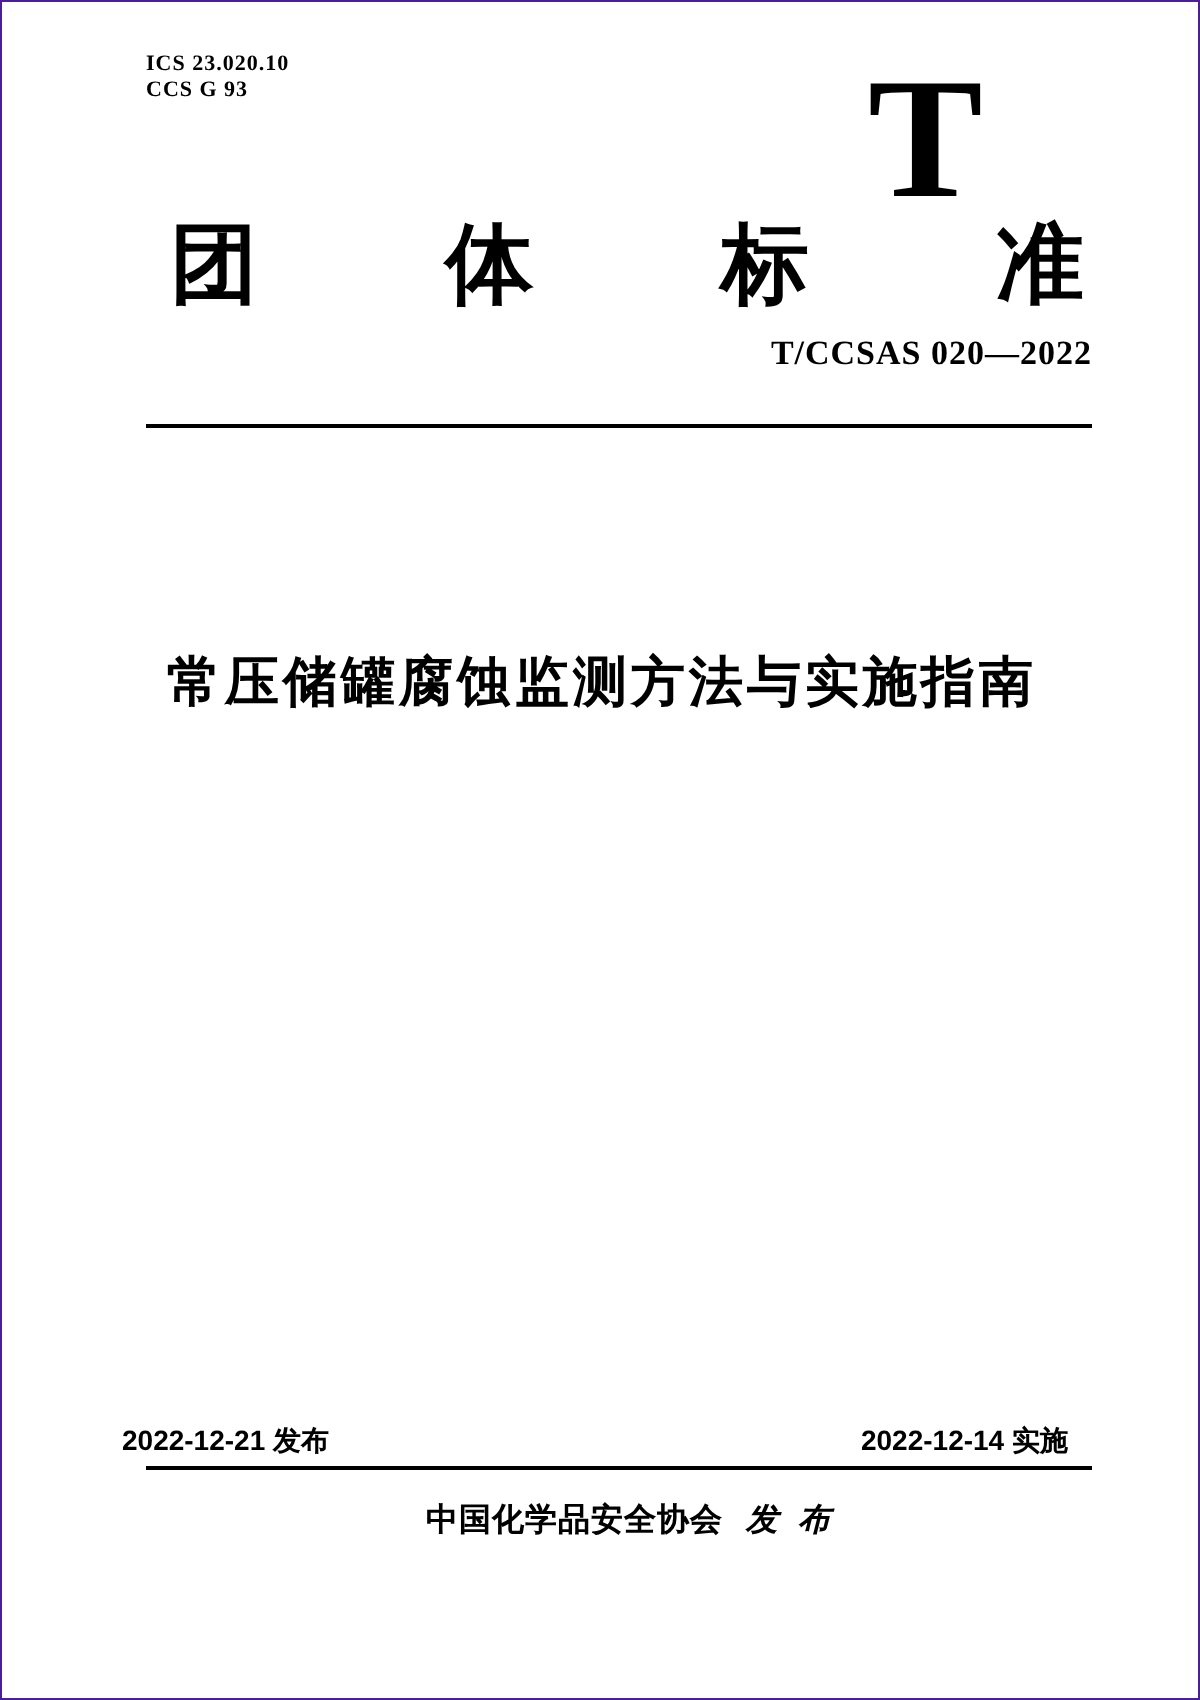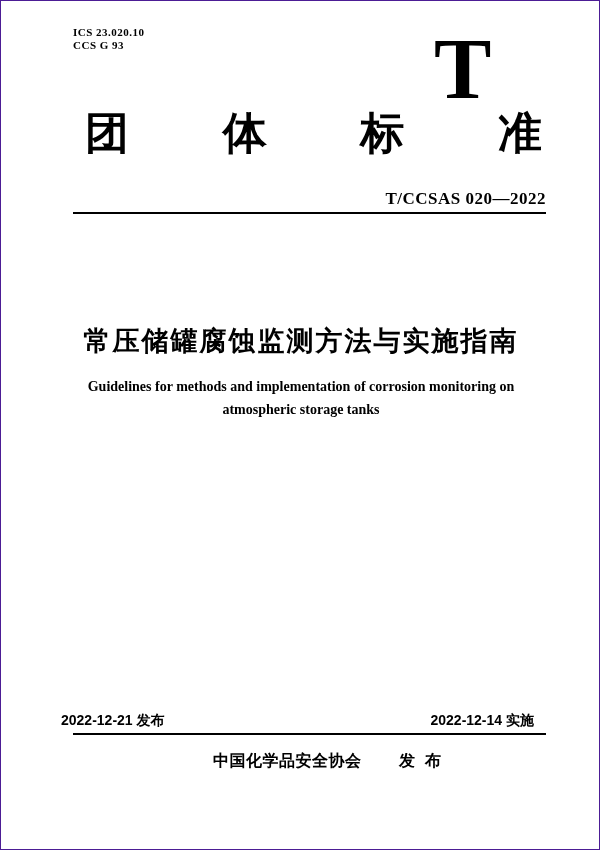--- a/index.html
+++ b/index.html
@@ -36,21 +36,21 @@
   
   .standard-type {
     position: absolute; left: 72px; top: 112px; width: 473px;
     padding: 0 4px 0 12px;
     font-size: 44px; font-weight: bold; line-height: 40px;
     text-align: justify; text-align-last: justify;
   }
 
   
   .standard-number {
-    position: absolute; left: 72px; top: 188px; width: 473px;
+    position: absolute; left: 72px; top: 166px; width: 473px;
     font-family: "Liberation Serif", serif;
     font-weight: bold; font-size: 17px; line-height: 20px;
     text-align: right; letter-spacing: 0.5px;
   }
 
   .rule {
     position: absolute; left: 72px; width: 473px; height: 0;
     border-top: 2px solid #000;
   }
   .rule-top { top: 211px; }
@@ -85,22 +85,22 @@
   }
   .pub-row {
     display: flex; align-items: flex-end;
     line-height: 24px; height: 24px;
   }
   .pub-name {
     width: 148px;
     text-align: justify; text-align-last: justify;
   }
   .pub-action {
-    width: 42px; margin-left: 38px;
-    text-align: justify; text-align-last: justify;
+    width: 42px; margin-left: 12px;
+    text-align: justify; text-align-last: justify; font-style: italic;
   }
 </style>
 </head>
 <body>
 
 <div class="page">
 
   <div class="ics-block">
     <div>ICS 23.020.10</div>
     <div>CCS G 93</div>
@@ -109,24 +109,20 @@
   <div class="t-logo">T</div>
 
   <div class="standard-type">团体标准</div>
 
   <div class="standard-number">T/CCSAS 020—2022</div>
 
   <div class="rule rule-top"></div>
 
   <div class="doc-title">常压储罐腐蚀监测方法与实施指南</div>
 
-  <div class="doc-subtitle">
-    <div>Guidelines for methods and implementation of corrosion monitoring on</div>
-    <div>atmospheric storage tanks</div>
-  </div>
 
   <div class="dates-row">
     <span>2022-12-21 发布</span>
     <span>2022-12-14 实施</span>
   </div>
 
   <div class="rule rule-bottom"></div>
 
   <div class="publisher-block">
     <div class="pub-row">

